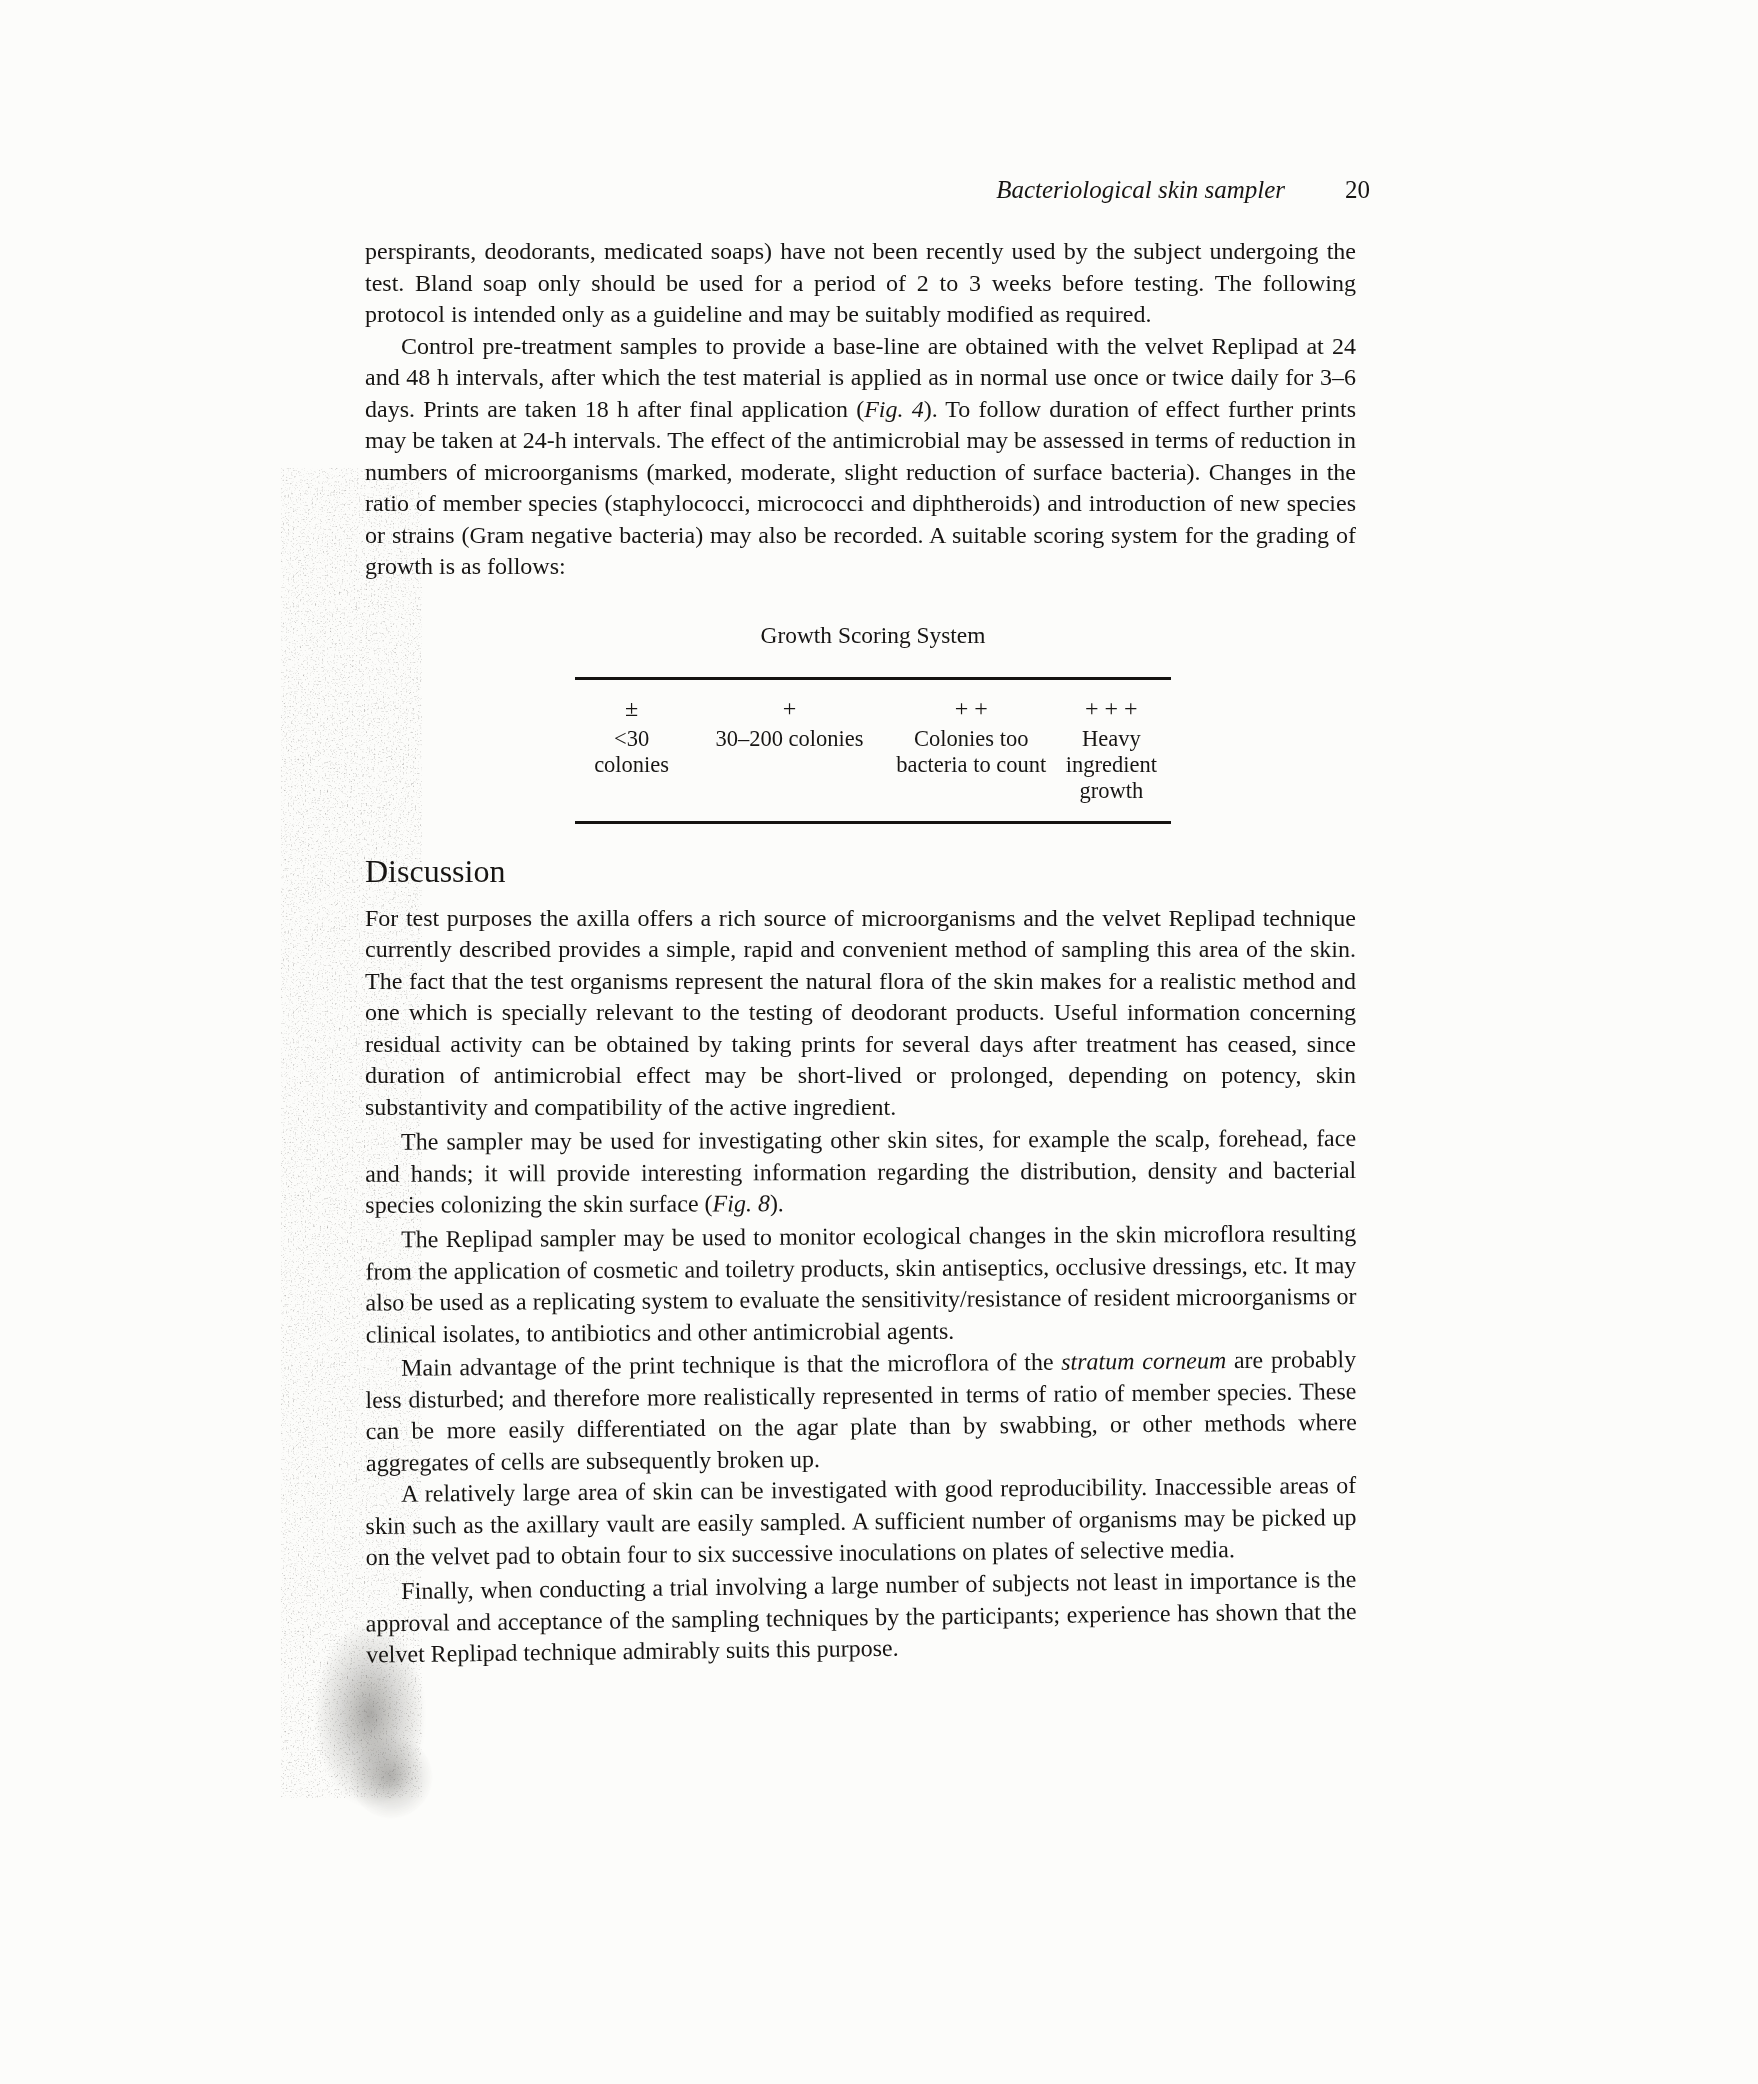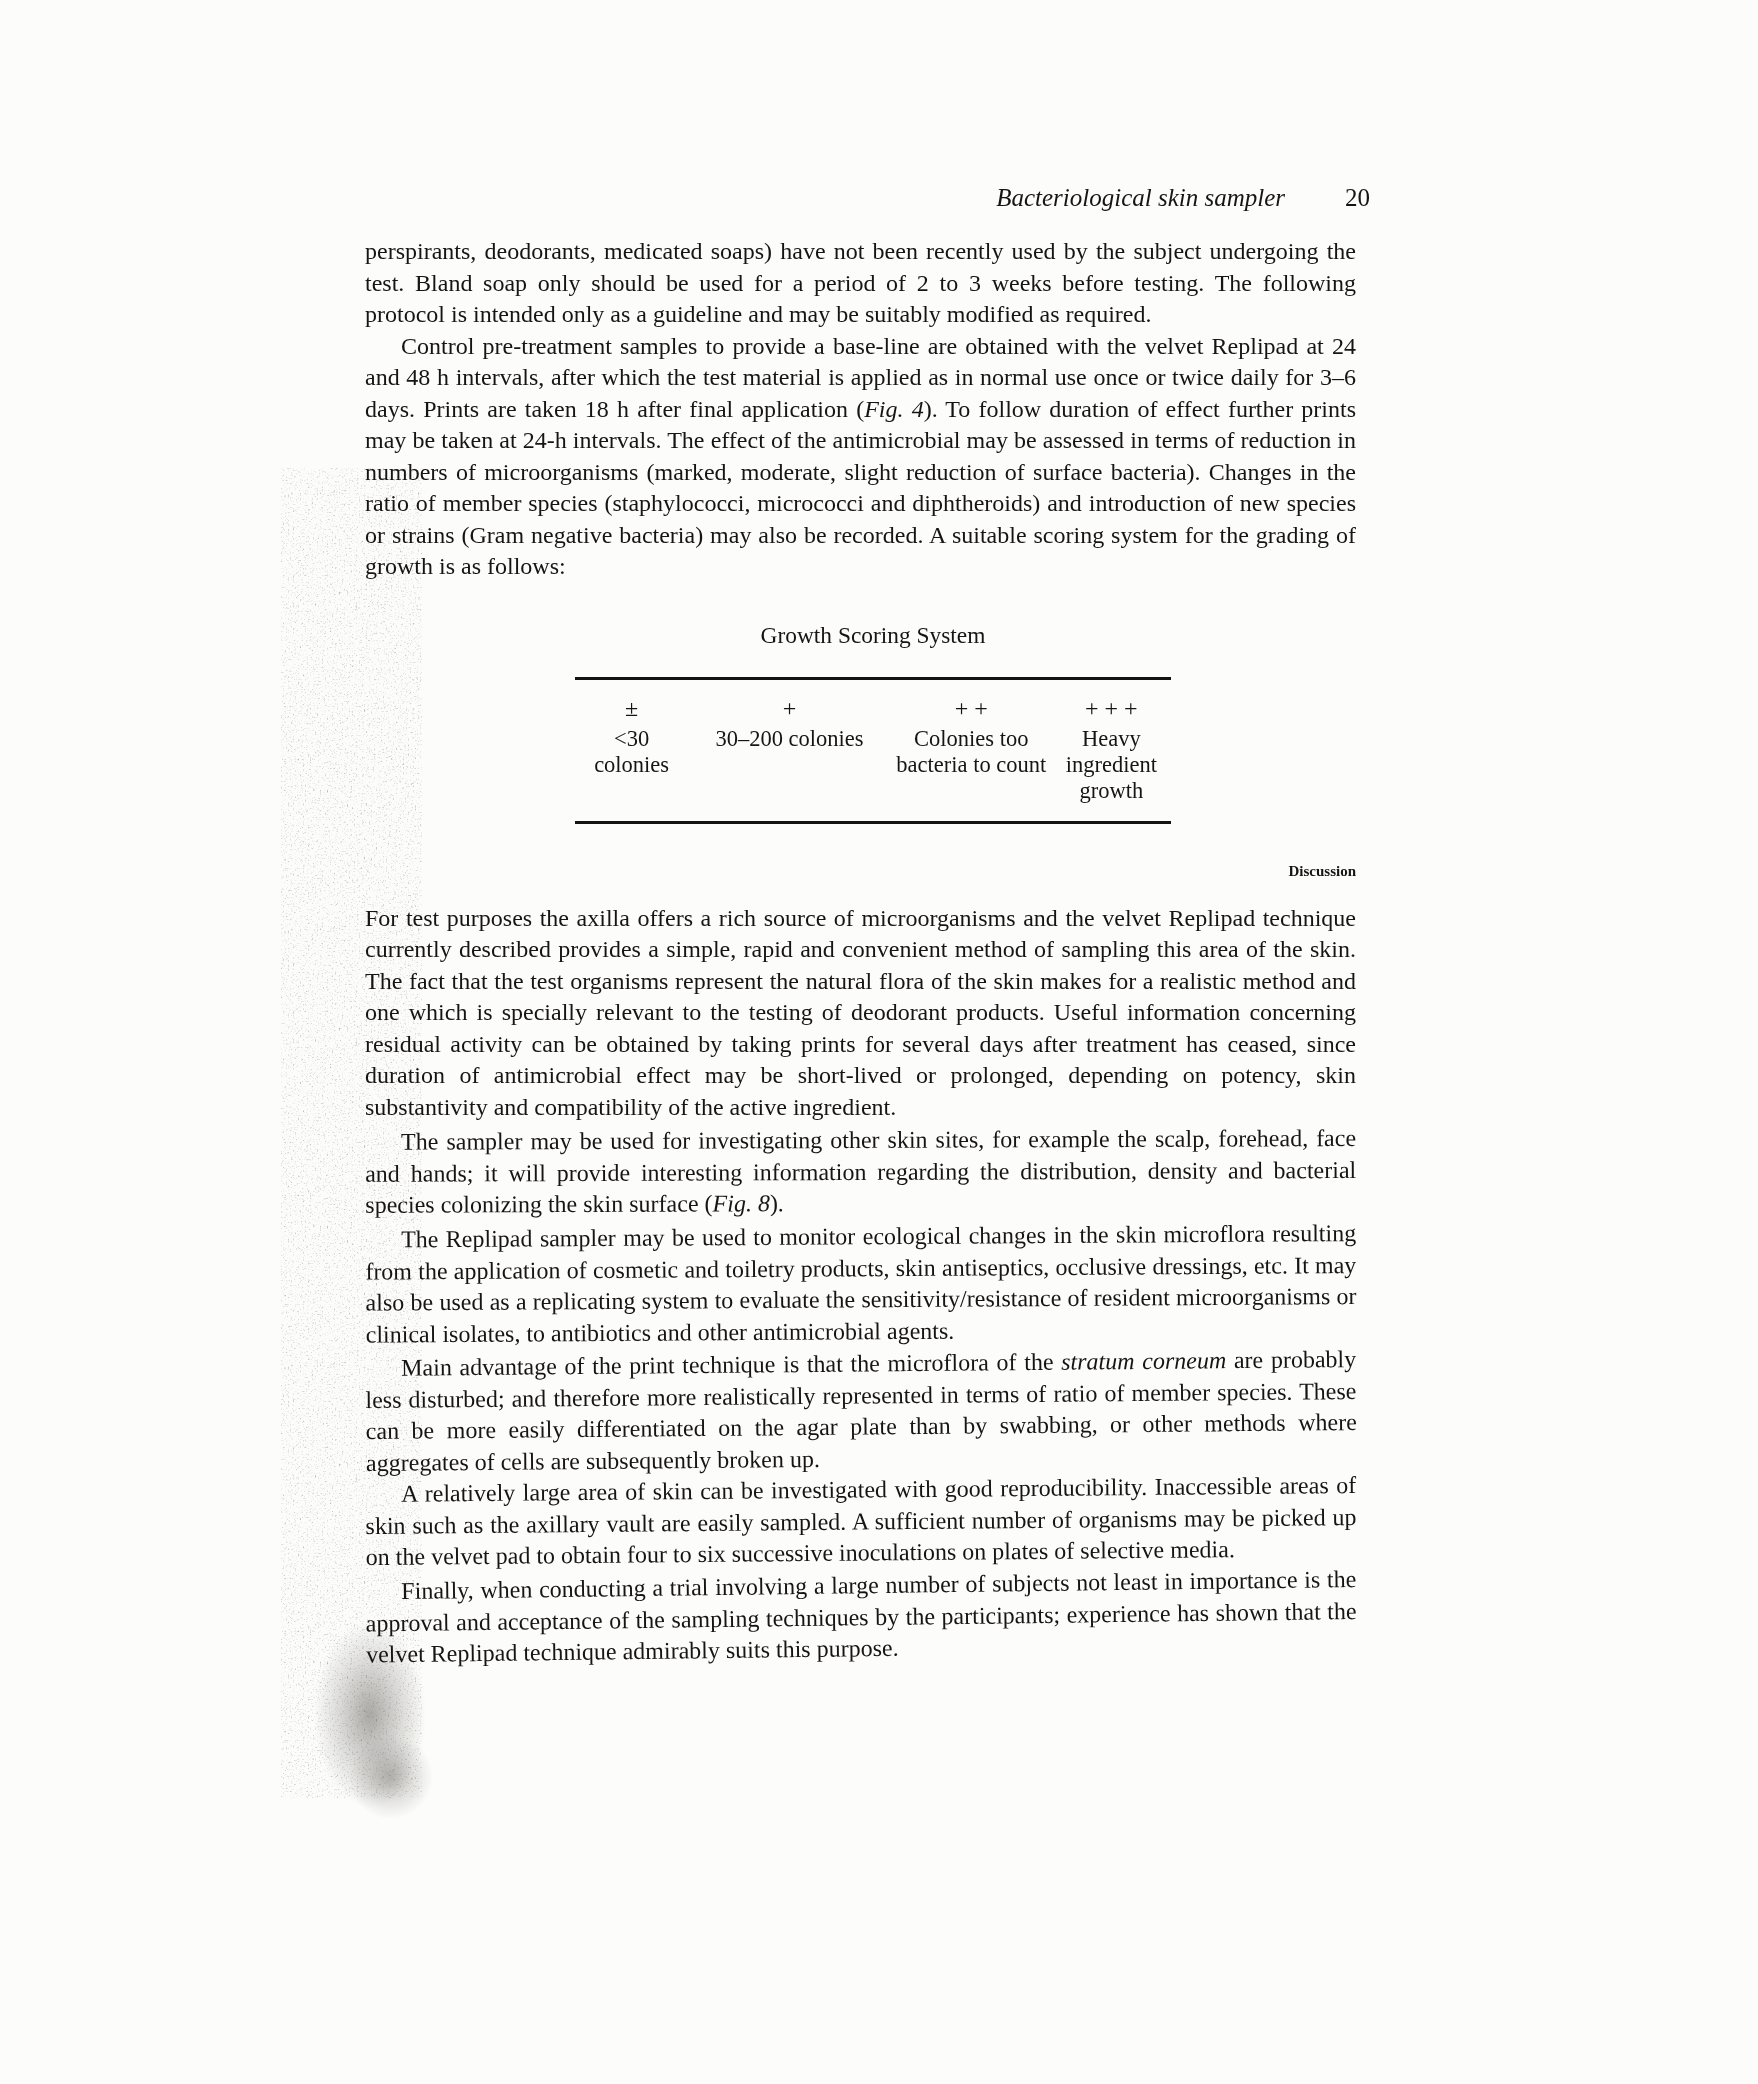--- a/index.html
+++ b/index.html
@@ -9,21 +9,21 @@
     height: 2085px;
     background: #fcfcfa;
     overflow: hidden;
     font-family: "Liberation Serif", serif;
     color: #171513;
   }
   
   .running-head {
     position: absolute;
     left: 379px;
-    top: 184px;
+    top: 176px;
     width: 991px;
     display: flex;
     justify-content: flex-end;
     align-items: baseline;
     gap: 60px;
     font-size: 25px;
   }
   .running-title { font-style: italic; }
   .page-number { font-style: normal; }
 
@@ -59,24 +59,24 @@
   .score-col { display: flex; flex-direction: column; align-items: center; }
   .score-col.c1 { width: 19%; }
   .score-col.c2 { width: 34%; }
   .score-col.c3 { width: 27%; }
   .score-col.c4 { width: 20%; }
   .score-symbol { font-size: 24px; margin-bottom: 5.6px; }
   .score-col.c1 .score-label, .score-col.c2 .score-label { }
   .score-label { display: block; }
 
   .discussion-heading {
-    font-weight: bold;
-    font-size: 15px;
+    font-weight: normal;
+    font-size: 32px;
     margin: 0 0 15px 0 !important;
-    text-align: right;
+    text-align: left;
   }
 
   
   .sk1 { transform: rotate(-0.22deg); transform-origin: 100% 0; }
   .sk2 { transform: rotate(-0.38deg); transform-origin: 100% 0; }
   .sk3 { transform: rotate(-0.52deg); transform-origin: 100% 0; }
   .sk4 { transform: rotate(-0.72deg); transform-origin: 100% 0; }
 
   
   .noise-band { position: absolute; pointer-events: none; }

